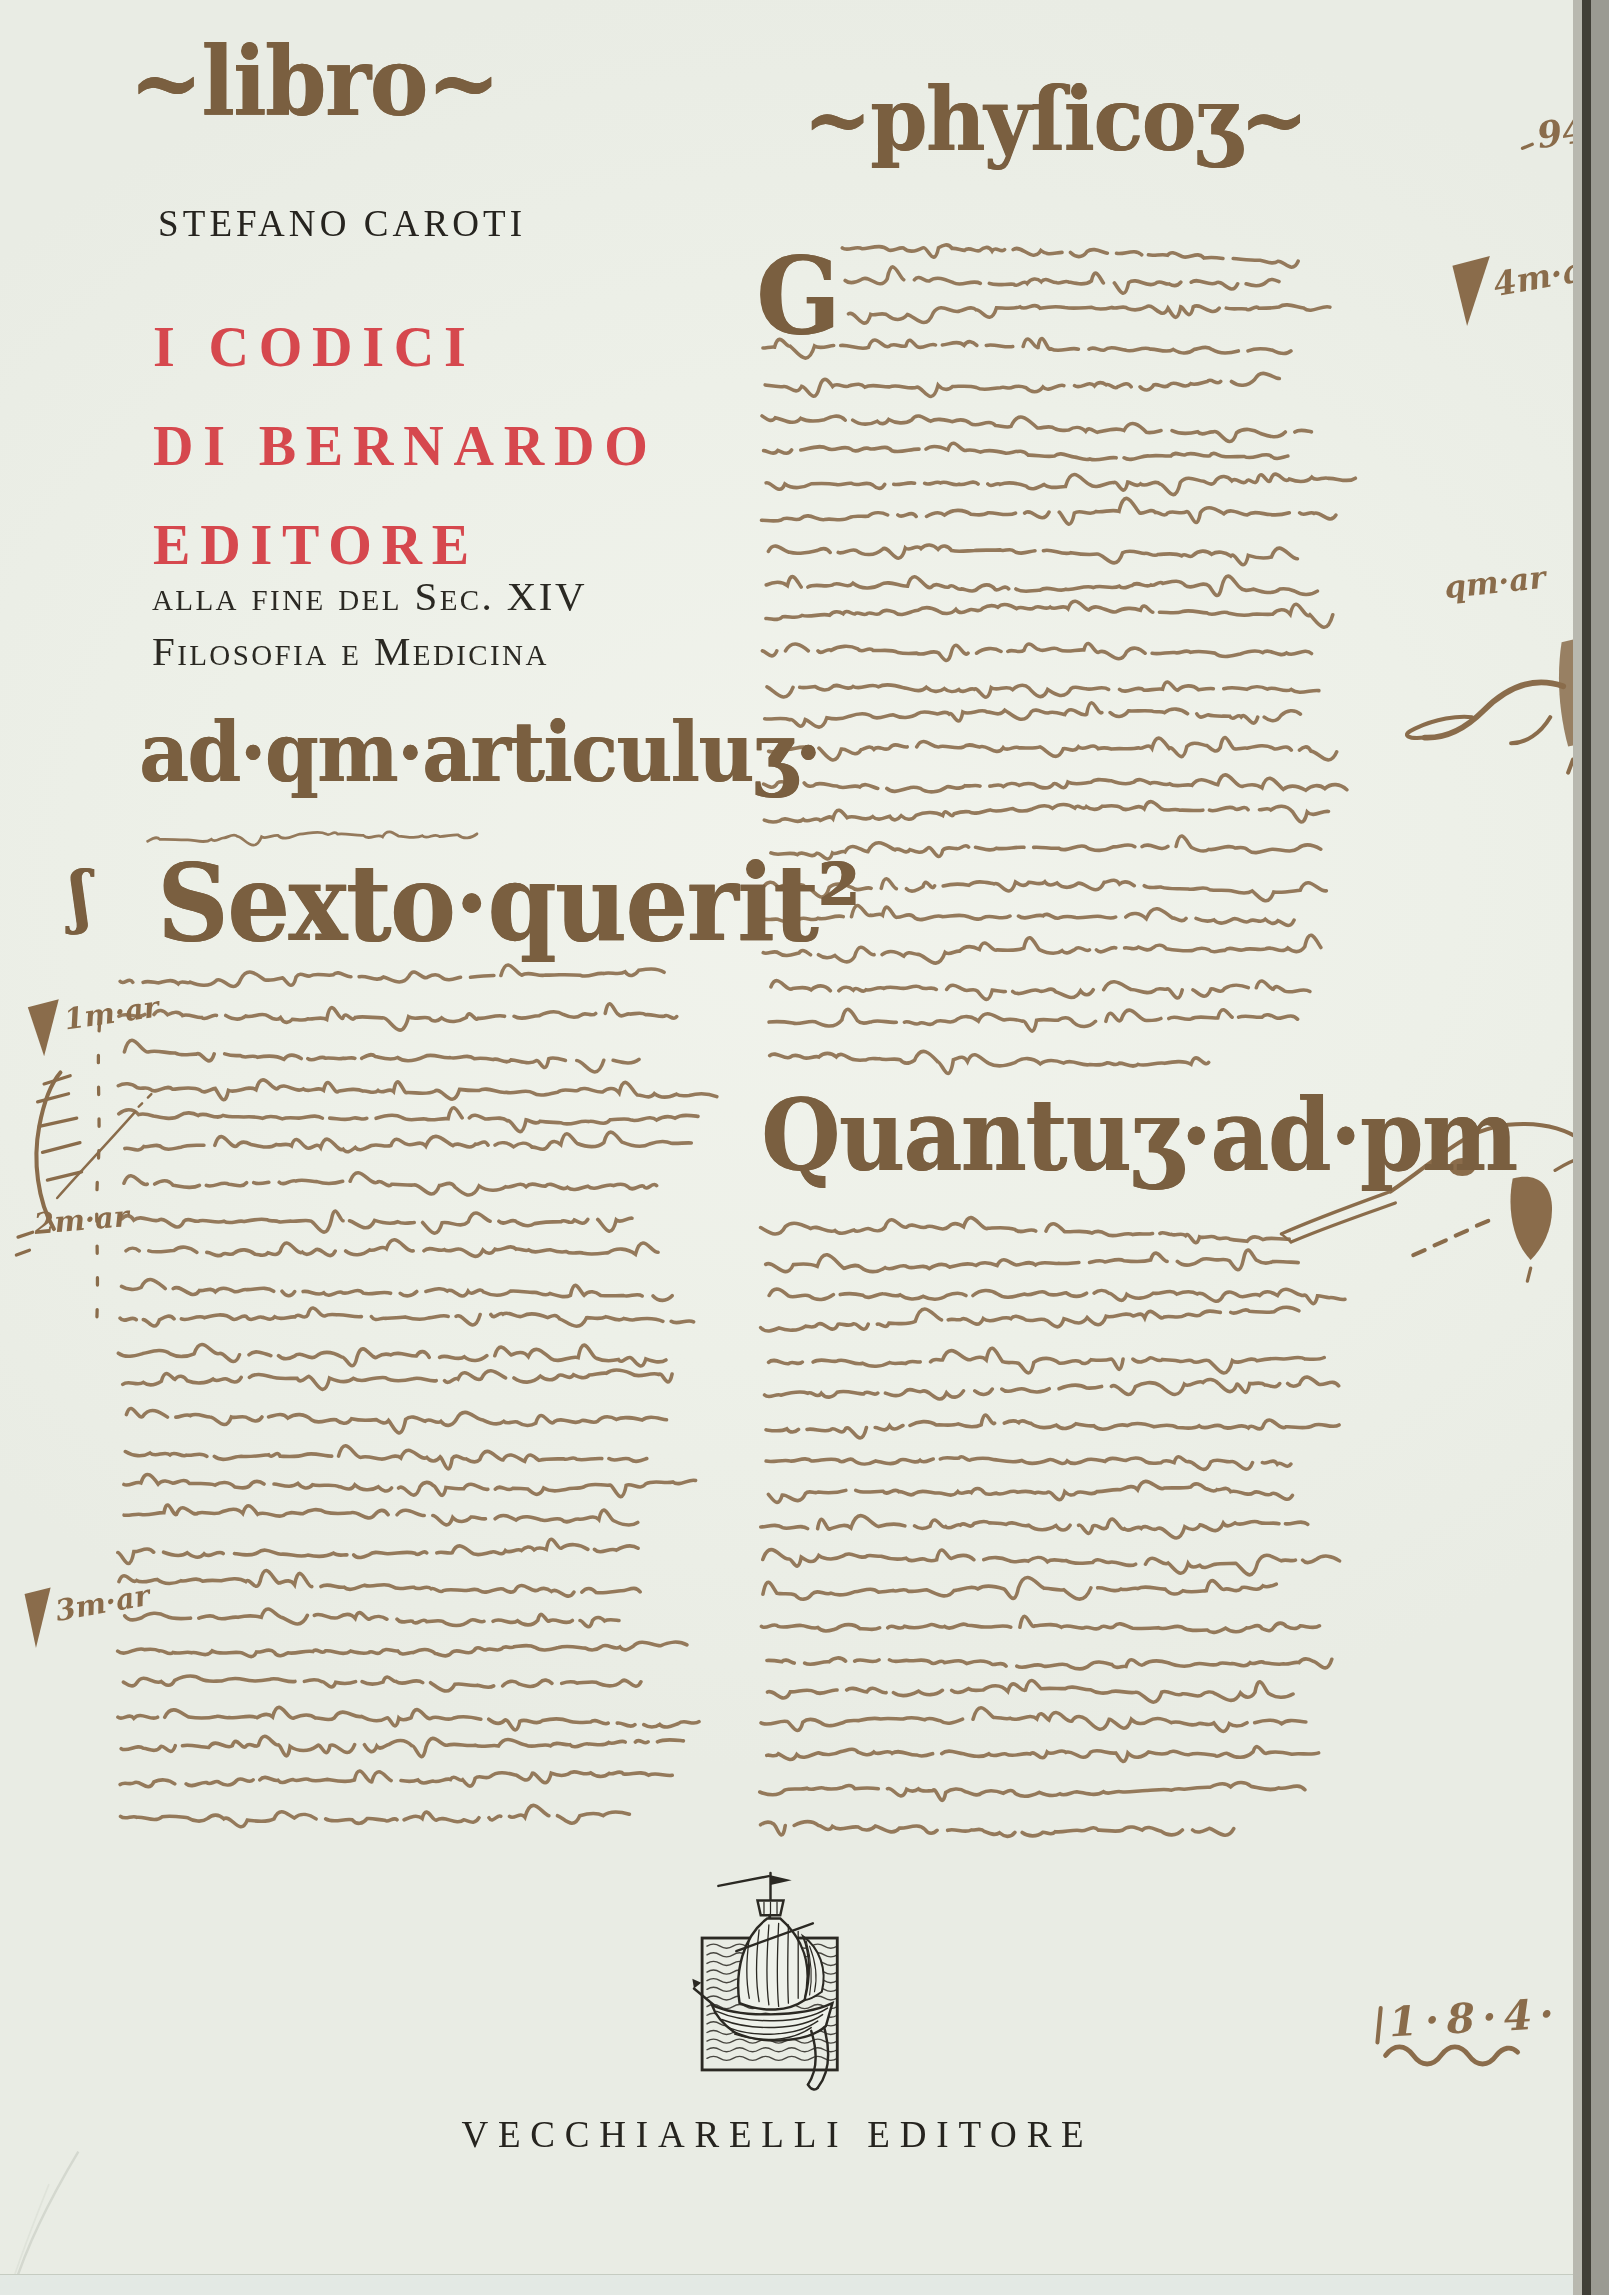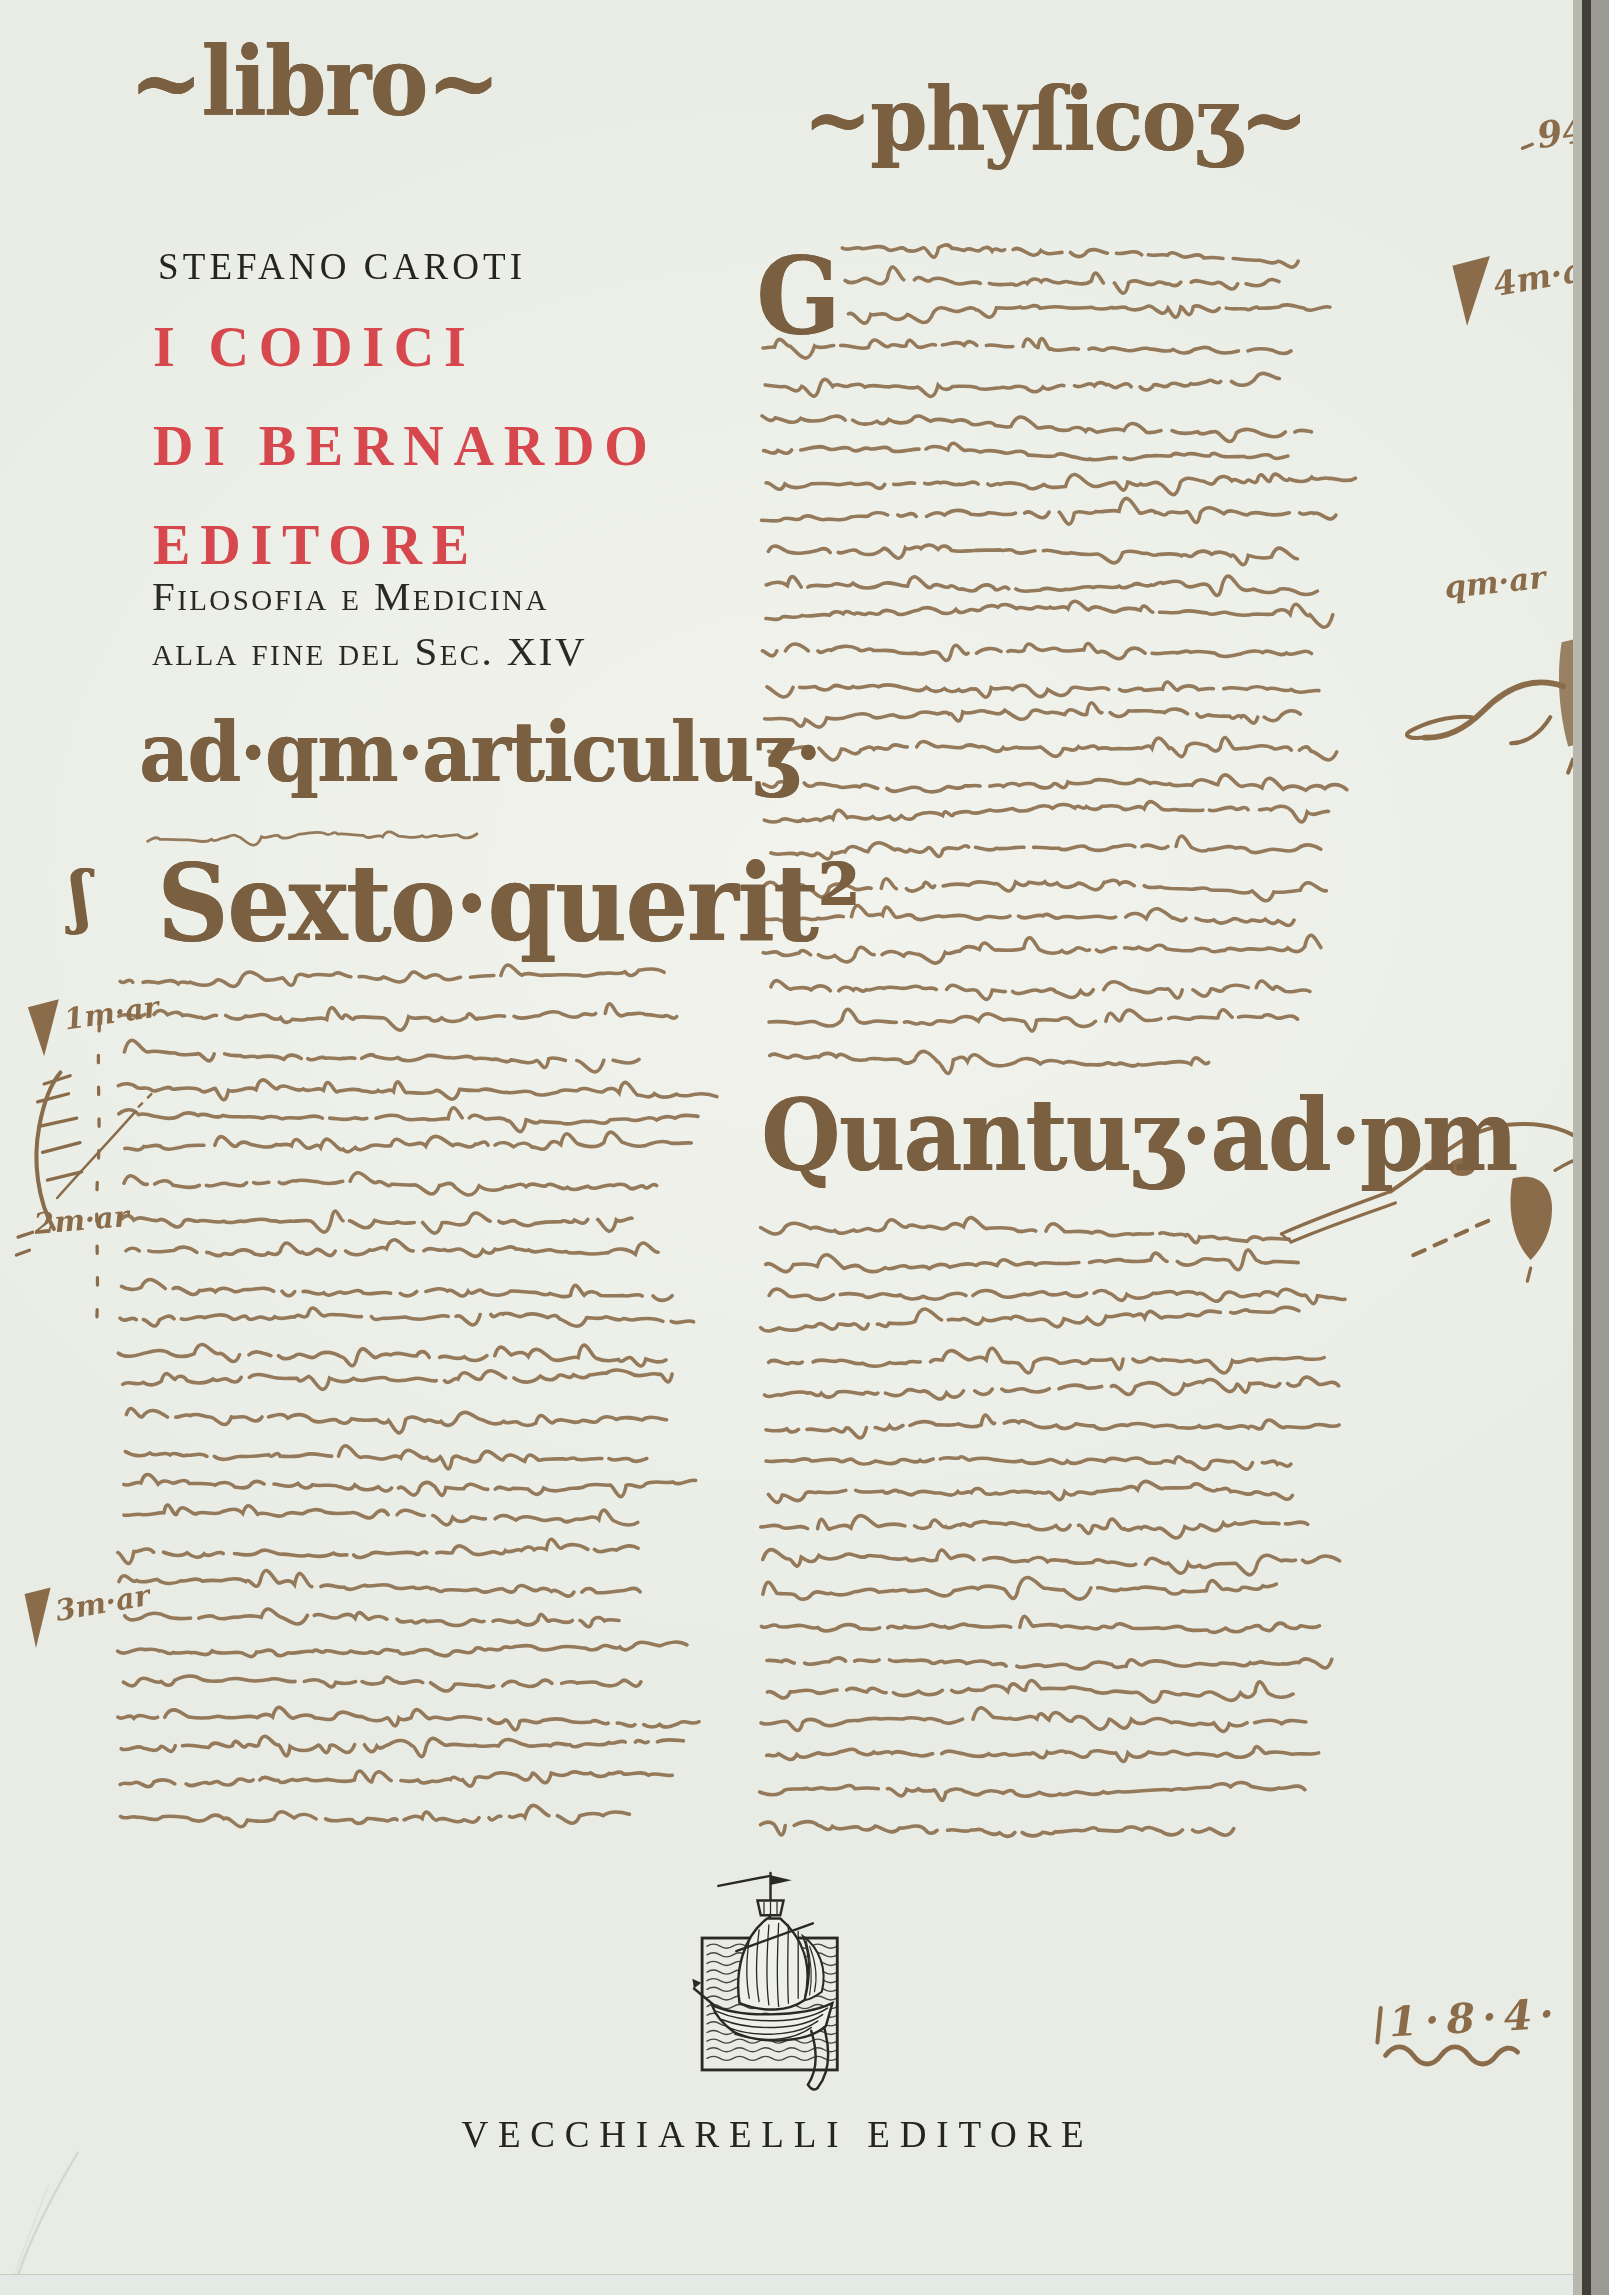--- a/index.html
+++ b/index.html
@@ -166,31 +166,31 @@
     <g stroke="#d4d8cf" fill="none">
       <path d="M96,2640 C60,2700 30,2760 14,2816" stroke-width="3"></path>
       <path d="M60,2680 C40,2730 22,2775 10,2816" stroke-width="2" stroke="#dfe3da"></path>
     </g>
   </svg>
 
   <div class="abs gothic" style="left:129px;top:24.5px;font-size:88px;">~libro~</div>
   <div class="abs gothic" style="left:803px;top:67px;font-size:82px;">~phyſicoʒ~</div>
   <div class="abs margin-note" style="left:1537px;top:111px;font-size:36px;transform:rotate(-8deg);">94</div>
 
-  <div class="abs author" style="left:158px;top:202px;margin-top:43px;">STEFANO CAROTI</div>
+  <div class="abs author" style="left:158px;top:202px;">STEFANO CAROTI</div>
 
   <div class="abs" style="left:153px;top:298px;">
     <div class="title">I CODICI</div>
     <div class="title">DI BERNARDO</div>
     <div class="title">EDITORE</div>
   </div>
 
   <div class="abs" style="left:152px;top:569px;">
+    <div class="subtitle">alla fine del Sec. XIV</div>
     <div class="subtitle">Filosofia e Medicina</div>
-    <div class="subtitle">alla fine del Sec. XIV</div>
   </div>
 
   <div class="abs gothic" style="left:139px;top:703px;font-size:77px;">ad·qm·articuluʒ·</div>
   <div class="abs gothic" style="left:70px;top:856px;font-size:62px;">ʃ</div>
   <div class="abs gothic" style="left:157px;top:840px;font-size:99px;">Sexto·querit²</div>
   <div class="abs gothic" style="left:756px;top:233px;font-size:99px;">G</div>
   <div class="abs gothic" style="left:761px;top:1078px;font-size:91px;">Quantuʒ·ad·pm</div>
 
   <div class="abs margin-note" style="left:1493px;top:256px;font-size:33px;transform:rotate(-10deg);">4m·ar</div>
   <div class="abs margin-note" style="left:1444px;top:564px;font-size:31px;transform:rotate(-6deg);">qm·ar</div>

